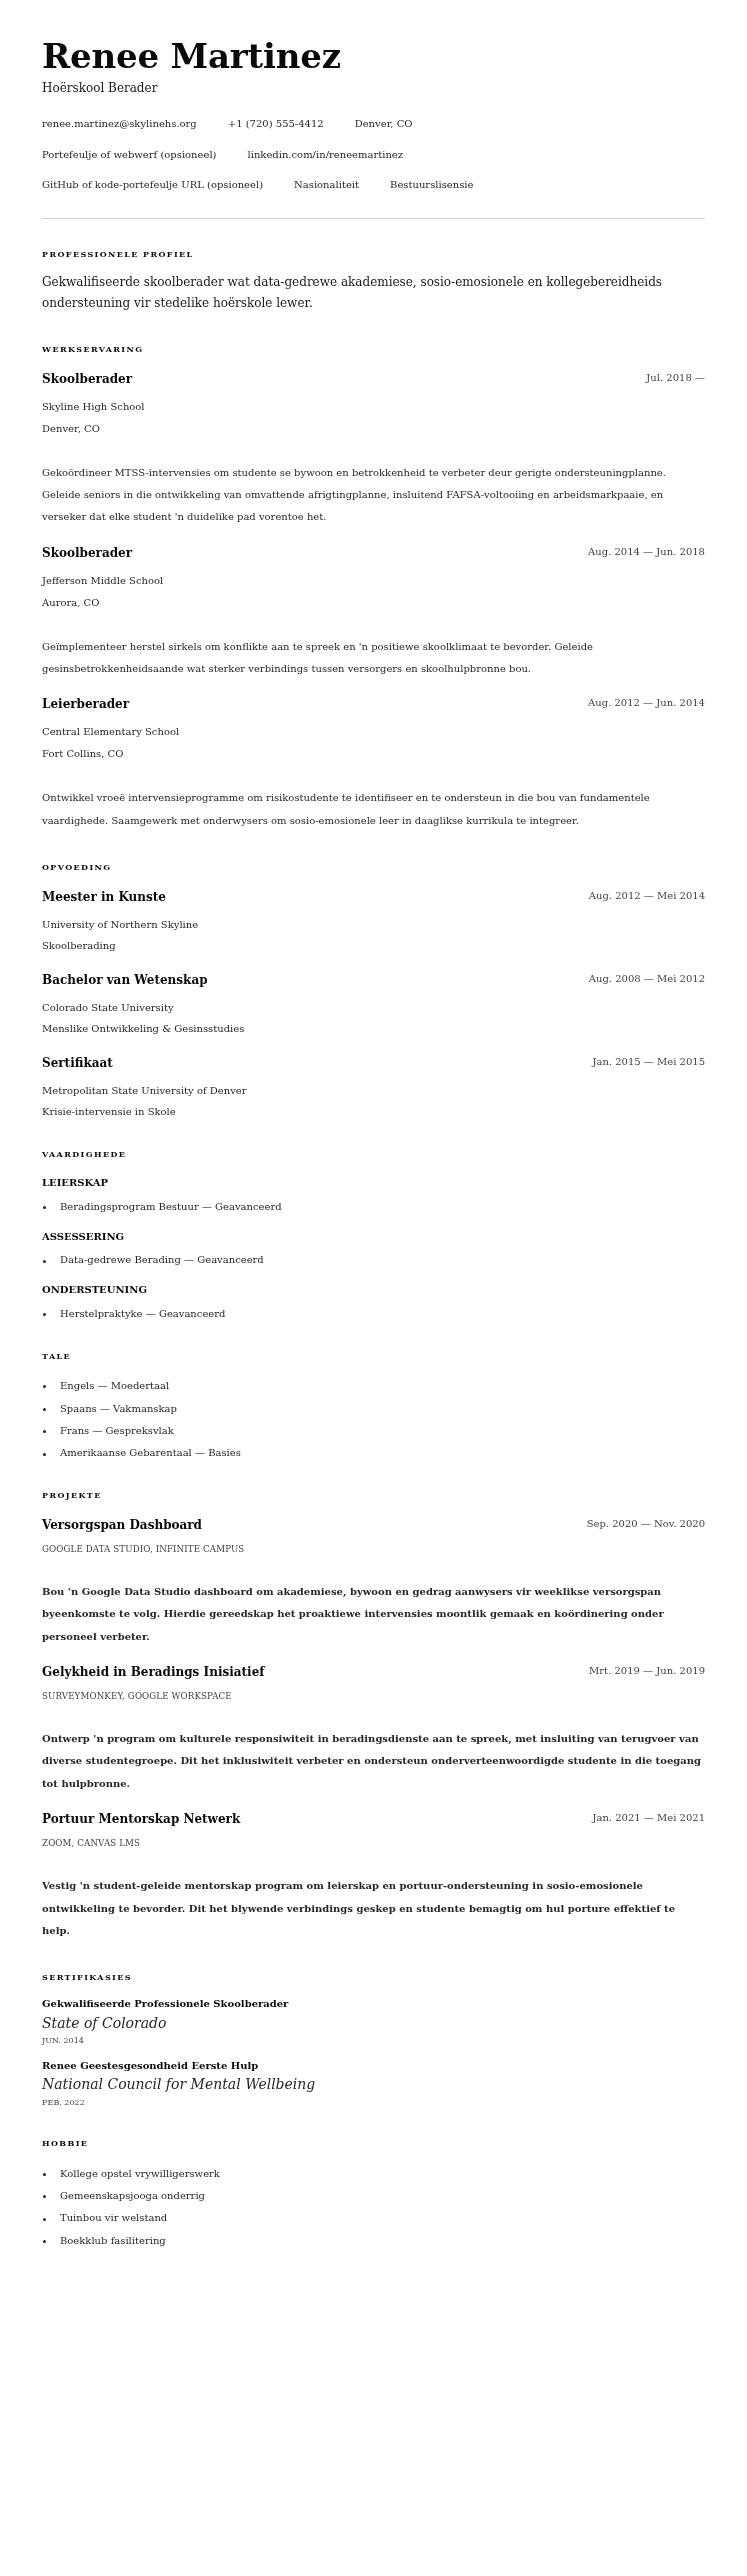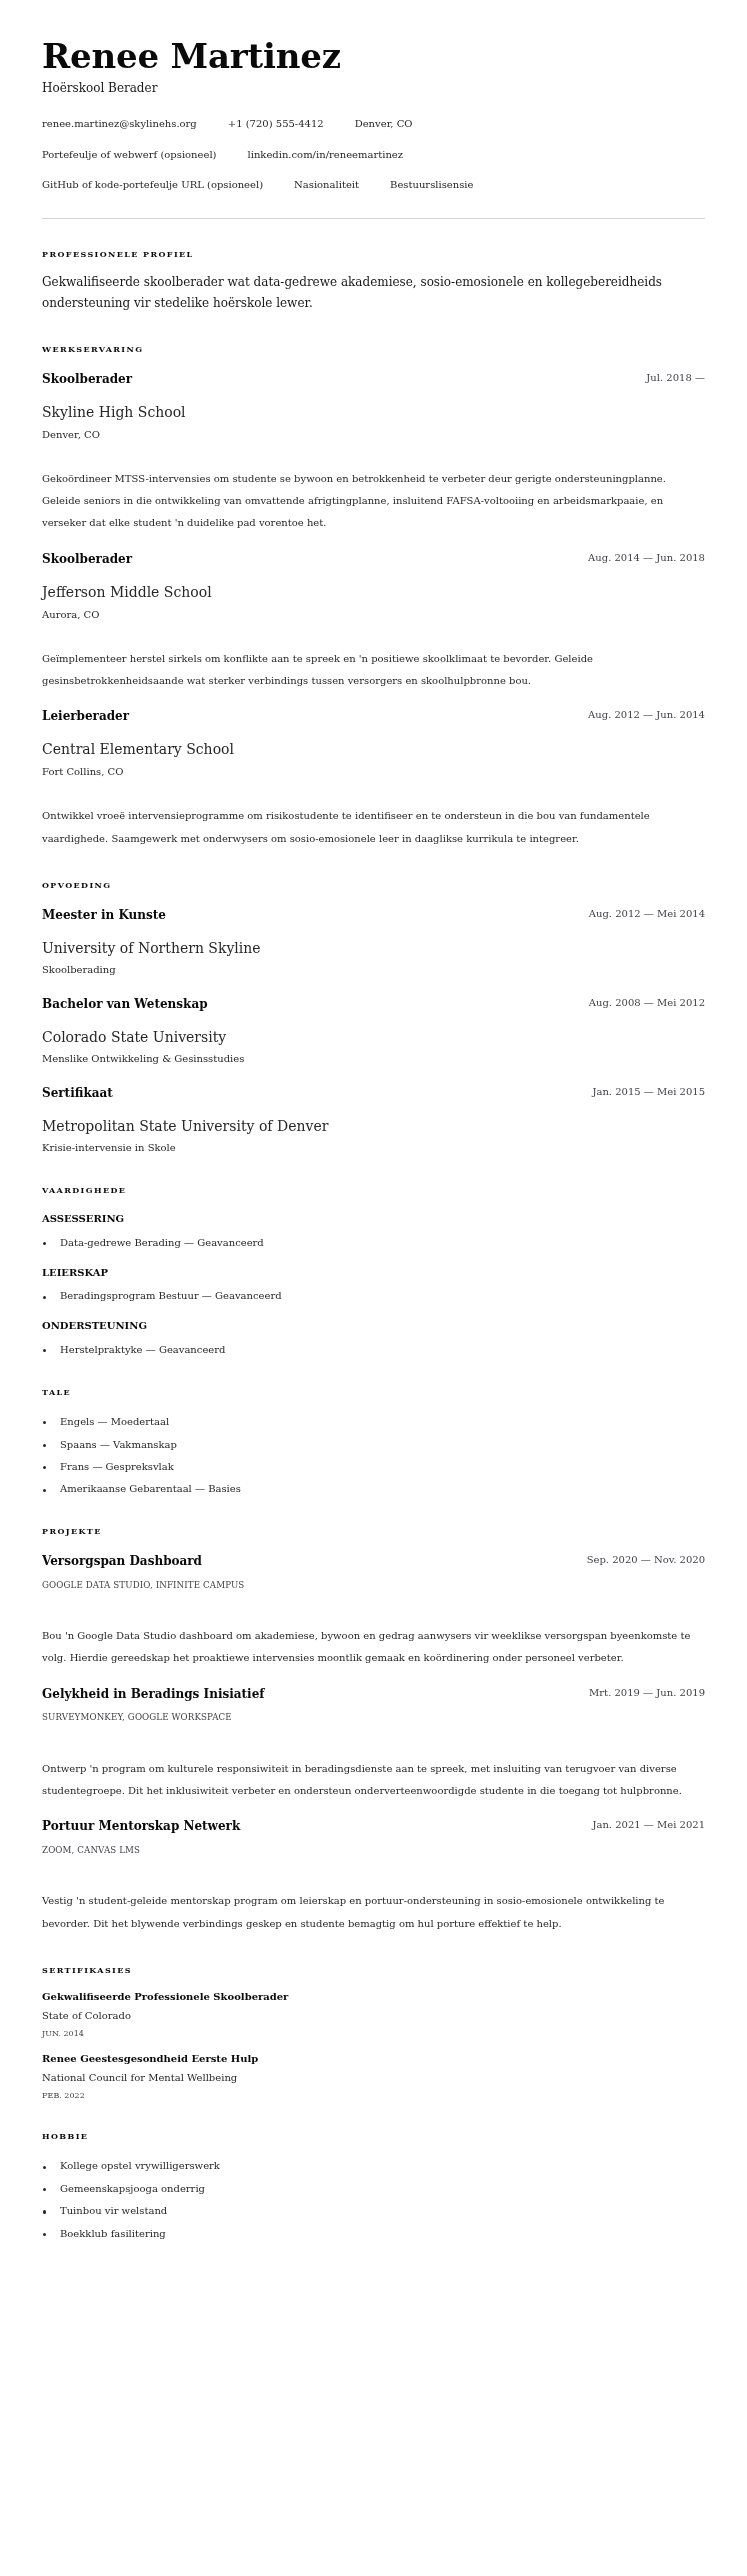--- a/index.html
+++ b/index.html
@@ -69,23 +69,23 @@
       line-height: 16px;
       color: #0a0a0a;
     }
     .entry-date {
       font-size: 10px;
       color: #3f3f46;
       line-height: 13.7px;
       white-space: nowrap;
     }
     .entry-org {
-      font-size: 14px;
+      font-size: 10px;
       line-height: 15px;
-      margin-top: 18px;
+      margin-top: 12px;
       color: #27272a;
     }
     .entry-loc {
       font-size: 10px;
       line-height: 15px;
       margin-top: 6.8px;
       color: #27272a;
     }
     .entry-desc {
       font-size: 10px;
@@ -127,34 +127,35 @@
     }
     ul.bullets.tight li + li { margin-top: 8.7px; }
     .proj-tech {
       font-size: 8.7px;
       line-height: 12.5px;
       text-transform: uppercase;
       color: #3f3f46;
       margin-top: 9.3px;
       letter-spacing: 0.1px;
     }
-    .proj .entry-desc { margin-top: 34px; }
+    .proj .entry-desc { margin-top: 26px; font-weight: bold; }
     .cert { margin-top: 13.7px; }
     .cert + .cert { margin-top: 12.5px; }
     .cert-name {
       font-size: 10px;
       font-weight: bold;
       line-height: 13.7px;
       color: #0a0a0a;
     }
     .cert-issuer {
-      font-size: 10px;
+      font-size: 14px;
       line-height: 13.7px;
       margin-top: 5.6px;
       color: #27272a;
+      font-style: italic;
     }
     .cert-date {
       font-size: 8px;
       line-height: 11.2px;
       text-transform: uppercase;
       margin-top: 5px;
       color: #3f3f46;
     }
   </style>
 </head>
@@ -251,29 +252,29 @@
       </div>
       <div class="entry-org">Metropolitan State University of Denver</div>
       <div class="entry-loc">Krisie-intervensie in Skole</div>
     </div>
   </section>
 
   <section class="section">
     <h2 class="section-title">Vaardighede</h2>
 
     <div class="skill-group">
+      <div class="skill-cat">Leierskap</div>
+      <ul class="bullets">
+        <li>Beradingsprogram Bestuur — Geavanceerd</li>
+      </ul>
+    </div>
+    <div class="skill-group">
       <div class="skill-cat">Assessering</div>
       <ul class="bullets">
         <li>Data-gedrewe Berading — Geavanceerd</li>
-      </ul>
-    </div>
-    <div class="skill-group">
-      <div class="skill-cat">Leierskap</div>
-      <ul class="bullets">
-        <li>Beradingsprogram Bestuur — Geavanceerd</li>
       </ul>
     </div>
     <div class="skill-group">
       <div class="skill-cat">Ondersteuning</div>
       <ul class="bullets">
         <li>Herstelpraktyke — Geavanceerd</li>
       </ul>
     </div>
   </section>
 

